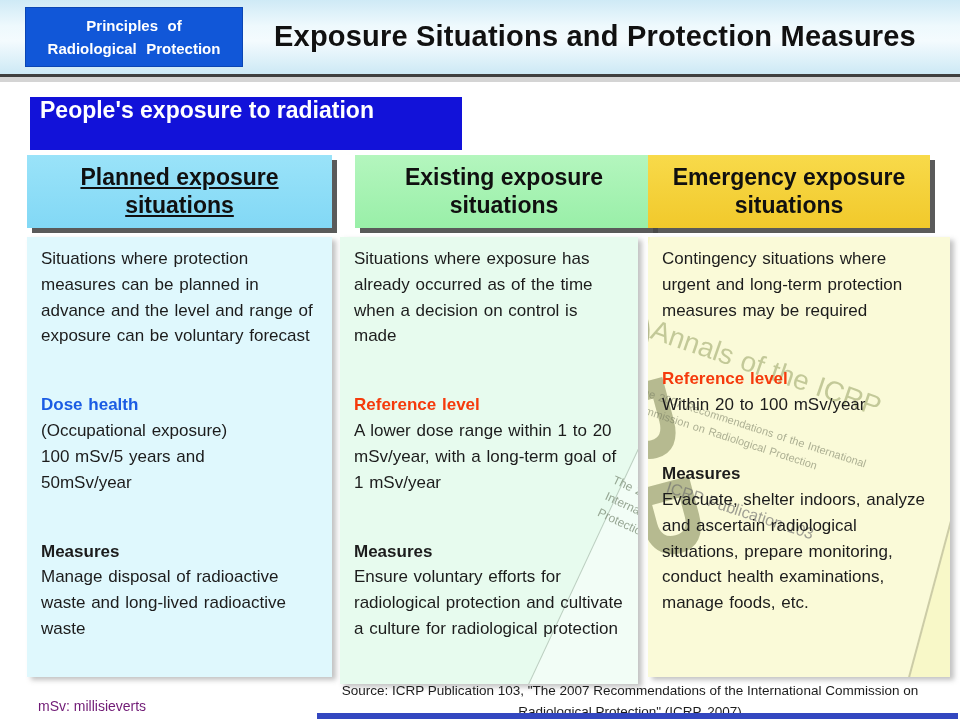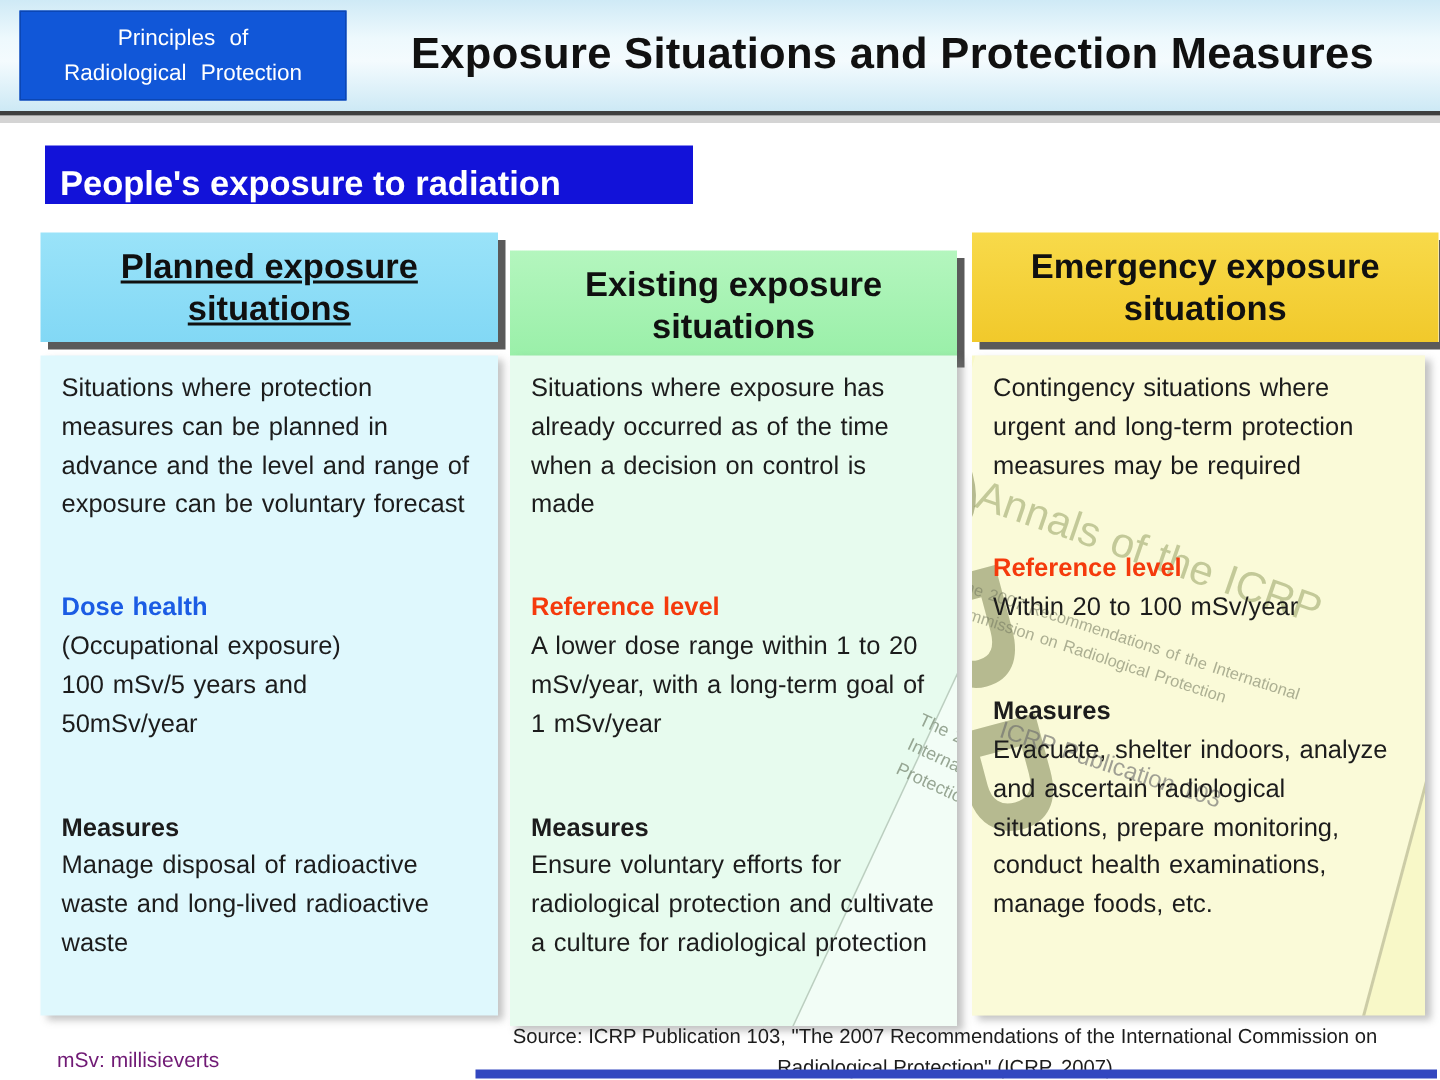--- a/index.html
+++ b/index.html
@@ -18,26 +18,26 @@
   .header-band {
     position: absolute;
     left: 0; top: 0;
     width: 960px; height: 77px;
     background: linear-gradient(180deg, #cfeaf6 0%, #eef9fd 35%, #f4fbfe 55%, #cde9f5 100%);
     border-bottom: 3px solid #3f3f3f;
     box-shadow: 0 5px 0 rgba(160,160,160,0.45);
   }
   .series-badge {
     position: absolute;
-    left: 13px; top: 7px;
+    left: 25px; top: 7px;
     width: 218px; height: 60px;
     background: #1157d8;
     border: 1px solid #0b46b4;
     color: #ffffff;
-    font-weight: normal;
+    font-weight: bold;
     font-size: 15px;
     line-height: 1.55;
     text-align: center;
     word-spacing: 0.35em;
     display: flex;
     flex-direction: column;
     justify-content: center;
   }
   .page-title {
     position: absolute;
@@ -48,49 +48,49 @@
     font-size: 29px;
     font-weight: bold;
     color: #111111;
     letter-spacing: 0.2px;
   }
 
   
   .section-banner {
     position: absolute;
     left: 30px; top: 97px;
-    width: 432px; height: 39px;
+    width: 432px; height: 53px;
     background: #1212d9;
     color: #ffffff;
     font-size: 23px;
     font-weight: bold;
     display: flex;
-    align-items: flex-end;
+    align-items: flex-start;
     padding-left: 10px;
   }
 
   
   .col-header {
     position: absolute;
     top: 155px;
     height: 73px;
     display: flex;
     align-items: center;
     justify-content: center;
     text-align: center;
     font-size: 23px;
     font-weight: bold;
     color: #101010;
     line-height: 1.18;
     box-shadow: 5px 5px 0 0 rgba(72,72,72,0.9);
     padding: 0 6px;
   }
   .col-header.planned   { left: 27px;  width: 305px; background: linear-gradient(180deg,#9ae3f9,#82d8f5); text-decoration: underline; }
-  .col-header.existing  { left: 340px; width: 298px; background: linear-gradient(180deg,#b4f6be,#99efa8); margin-top: 12px; }
-  .col-header.emergency { left: 648px; width: 311px; background: linear-gradient(180deg,#f8da4a,#f1c92b); }
+  .col-header.existing  { left: 355px; width: 298px; background: linear-gradient(180deg,#b4f6be,#99efa8); }
+  .col-header.emergency { left: 648px; width: 282px; background: linear-gradient(180deg,#f8da4a,#f1c92b); }
 
   .col-body {
     position: absolute;
     top: 237px;
     padding: 9px 14px;
     font-size: 17px;
     line-height: 1.52;
     color: #1c1c1c;
     word-spacing: 0.06em;
     box-shadow: 4px 3px 5px rgba(120,120,120,0.45);

